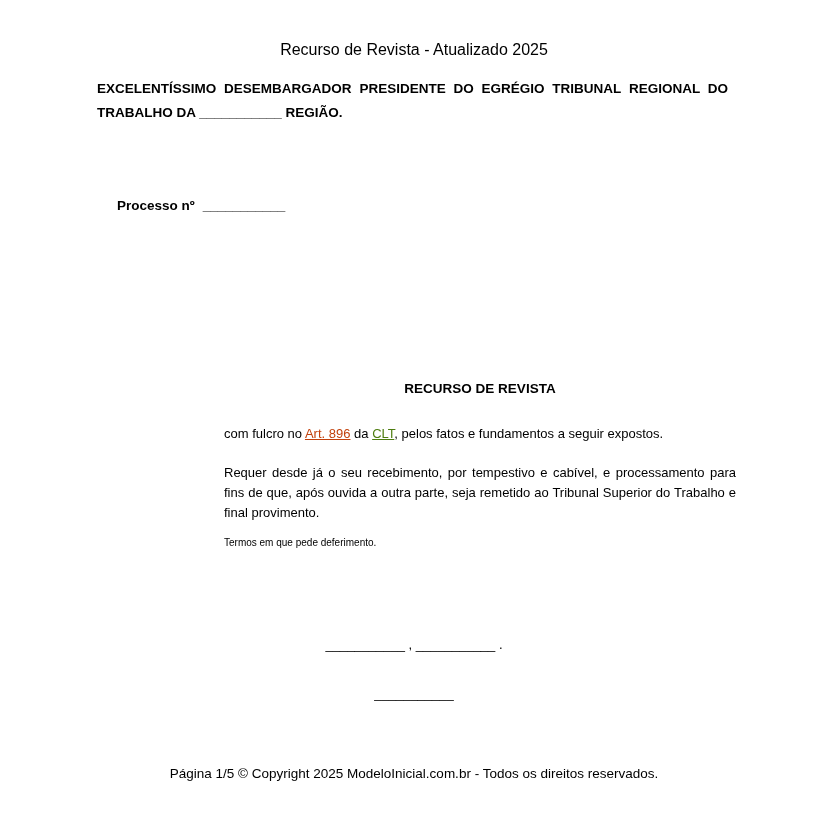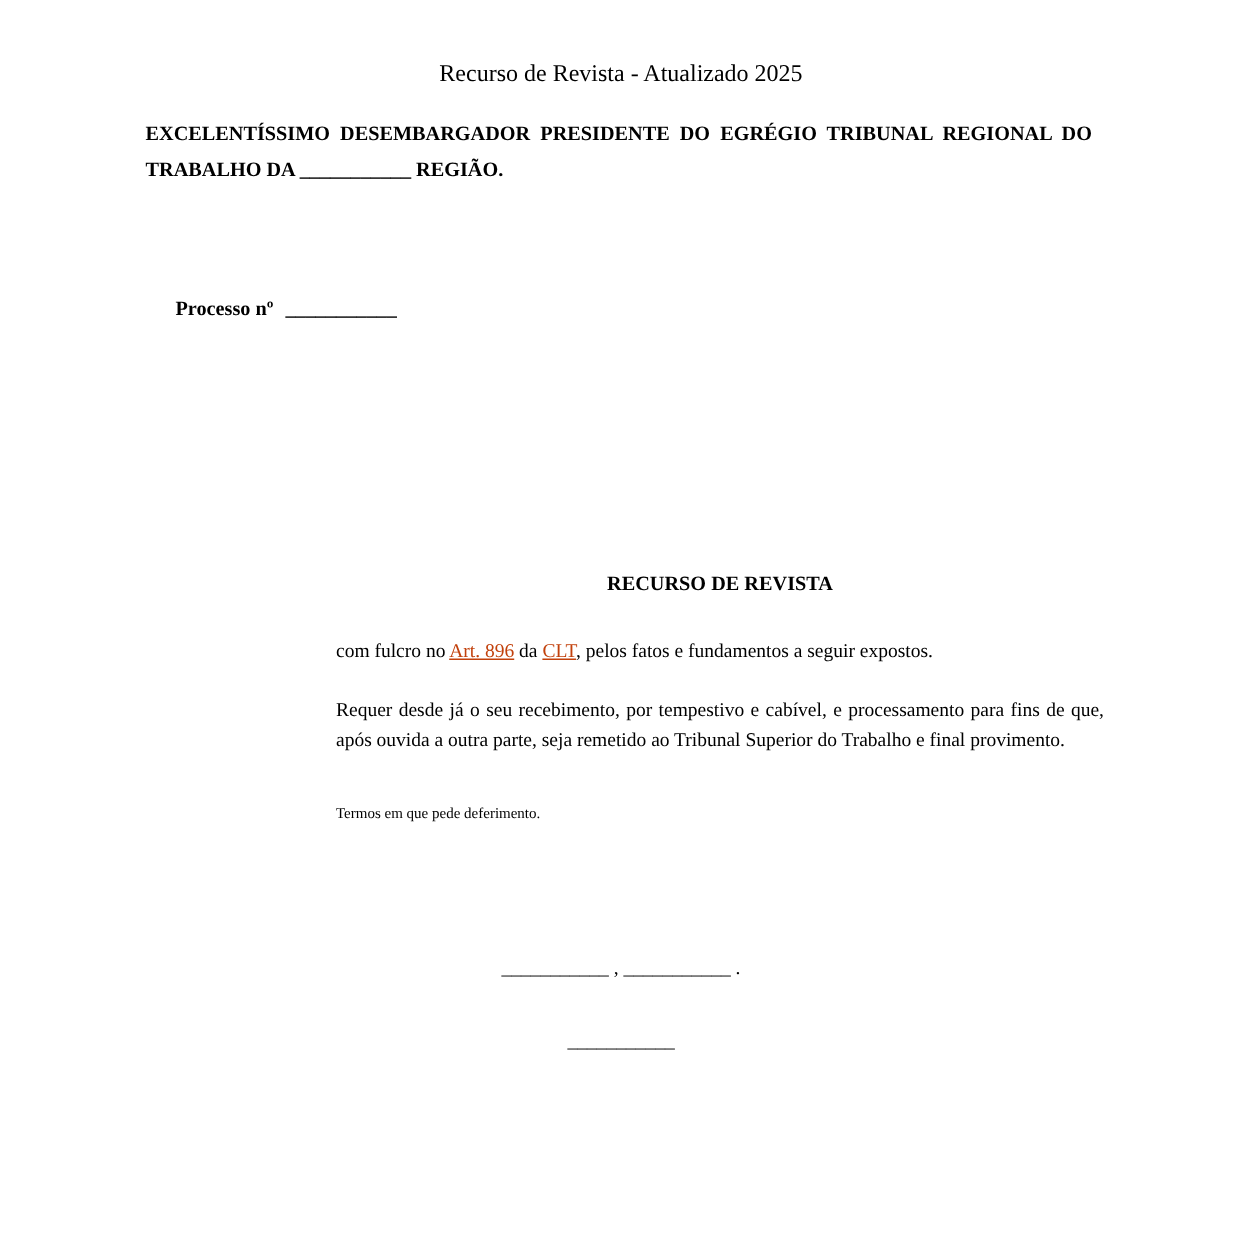--- a/index.html
+++ b/index.html
@@ -5,21 +5,21 @@
   html, body {
     margin: 0;
     padding: 0;
     background: #ffffff;
   }
   .page {
     position: relative;
     width: 828px;
     height: 828px;
     background: #ffffff;
-    font-family: Liberation Serif, serif;
+    font-family: Liberation Sans, sans-serif;
     color: #000000;
     overflow: hidden;
   }
   .abs { position: absolute; }
 
   .doc-title {
     top: 41px;
     left: 0;
     width: 100%;
     text-align: center;
@@ -111,25 +111,26 @@
   <div class="abs court-header">EXCELENTÍSSIMO DESEMBARGADOR PRESIDENTE DO EGRÉGIO TRIBUNAL REGIONAL DO TRABALHO DA ___________ REGIÃO.</div>
 
   <div class="abs processo">
     <span>Processo nº</span><span class="blank">___________</span>
   </div>
 
 
   <div class="abs petition-heading">RECURSO DE REVISTA</div>
 
   <div class="abs fulcro">
-    <span>com fulcro no </span><a class="doc-link" href="#" style="color: #c2410c;">Art. 896</a><span> da </span><a class="doc-link" href="#" style="color: #c2410c;">CLT</a><span>, pelos fatos e fundamentos a seguir expostos.</span>
+    <span>com fulcro no </span><a class="doc-link" href="#" style="color: #c2410c;">Art. 896</a><span> da </span><a class="doc-link" href="#" style="color: #4d7c0f;">CLT</a><span>, pelos fatos e fundamentos a seguir expostos.</span>
   </div>
 
   <div class="abs para para-requer">Requer desde já o seu recebimento, por tempestivo e cabível, e processamento para fins de que, após ouvida a outra parte, seja remetido ao Tribunal Superior do Trabalho e final provimento.</div>
 
   <div class="abs termos">Termos em que pede deferimento.</div>
 
   <div class="abs sig-row sig-place-date">___________ , ___________ .</div>
 
   <div class="abs sig-row sig-name">___________</div>
 
+  <div class="abs footer">Página 1/5 © Copyright 2025 ModeloInicial.com.br - Todos os direitos reservados.</div>
 
 </div>
 
 </body></html>

